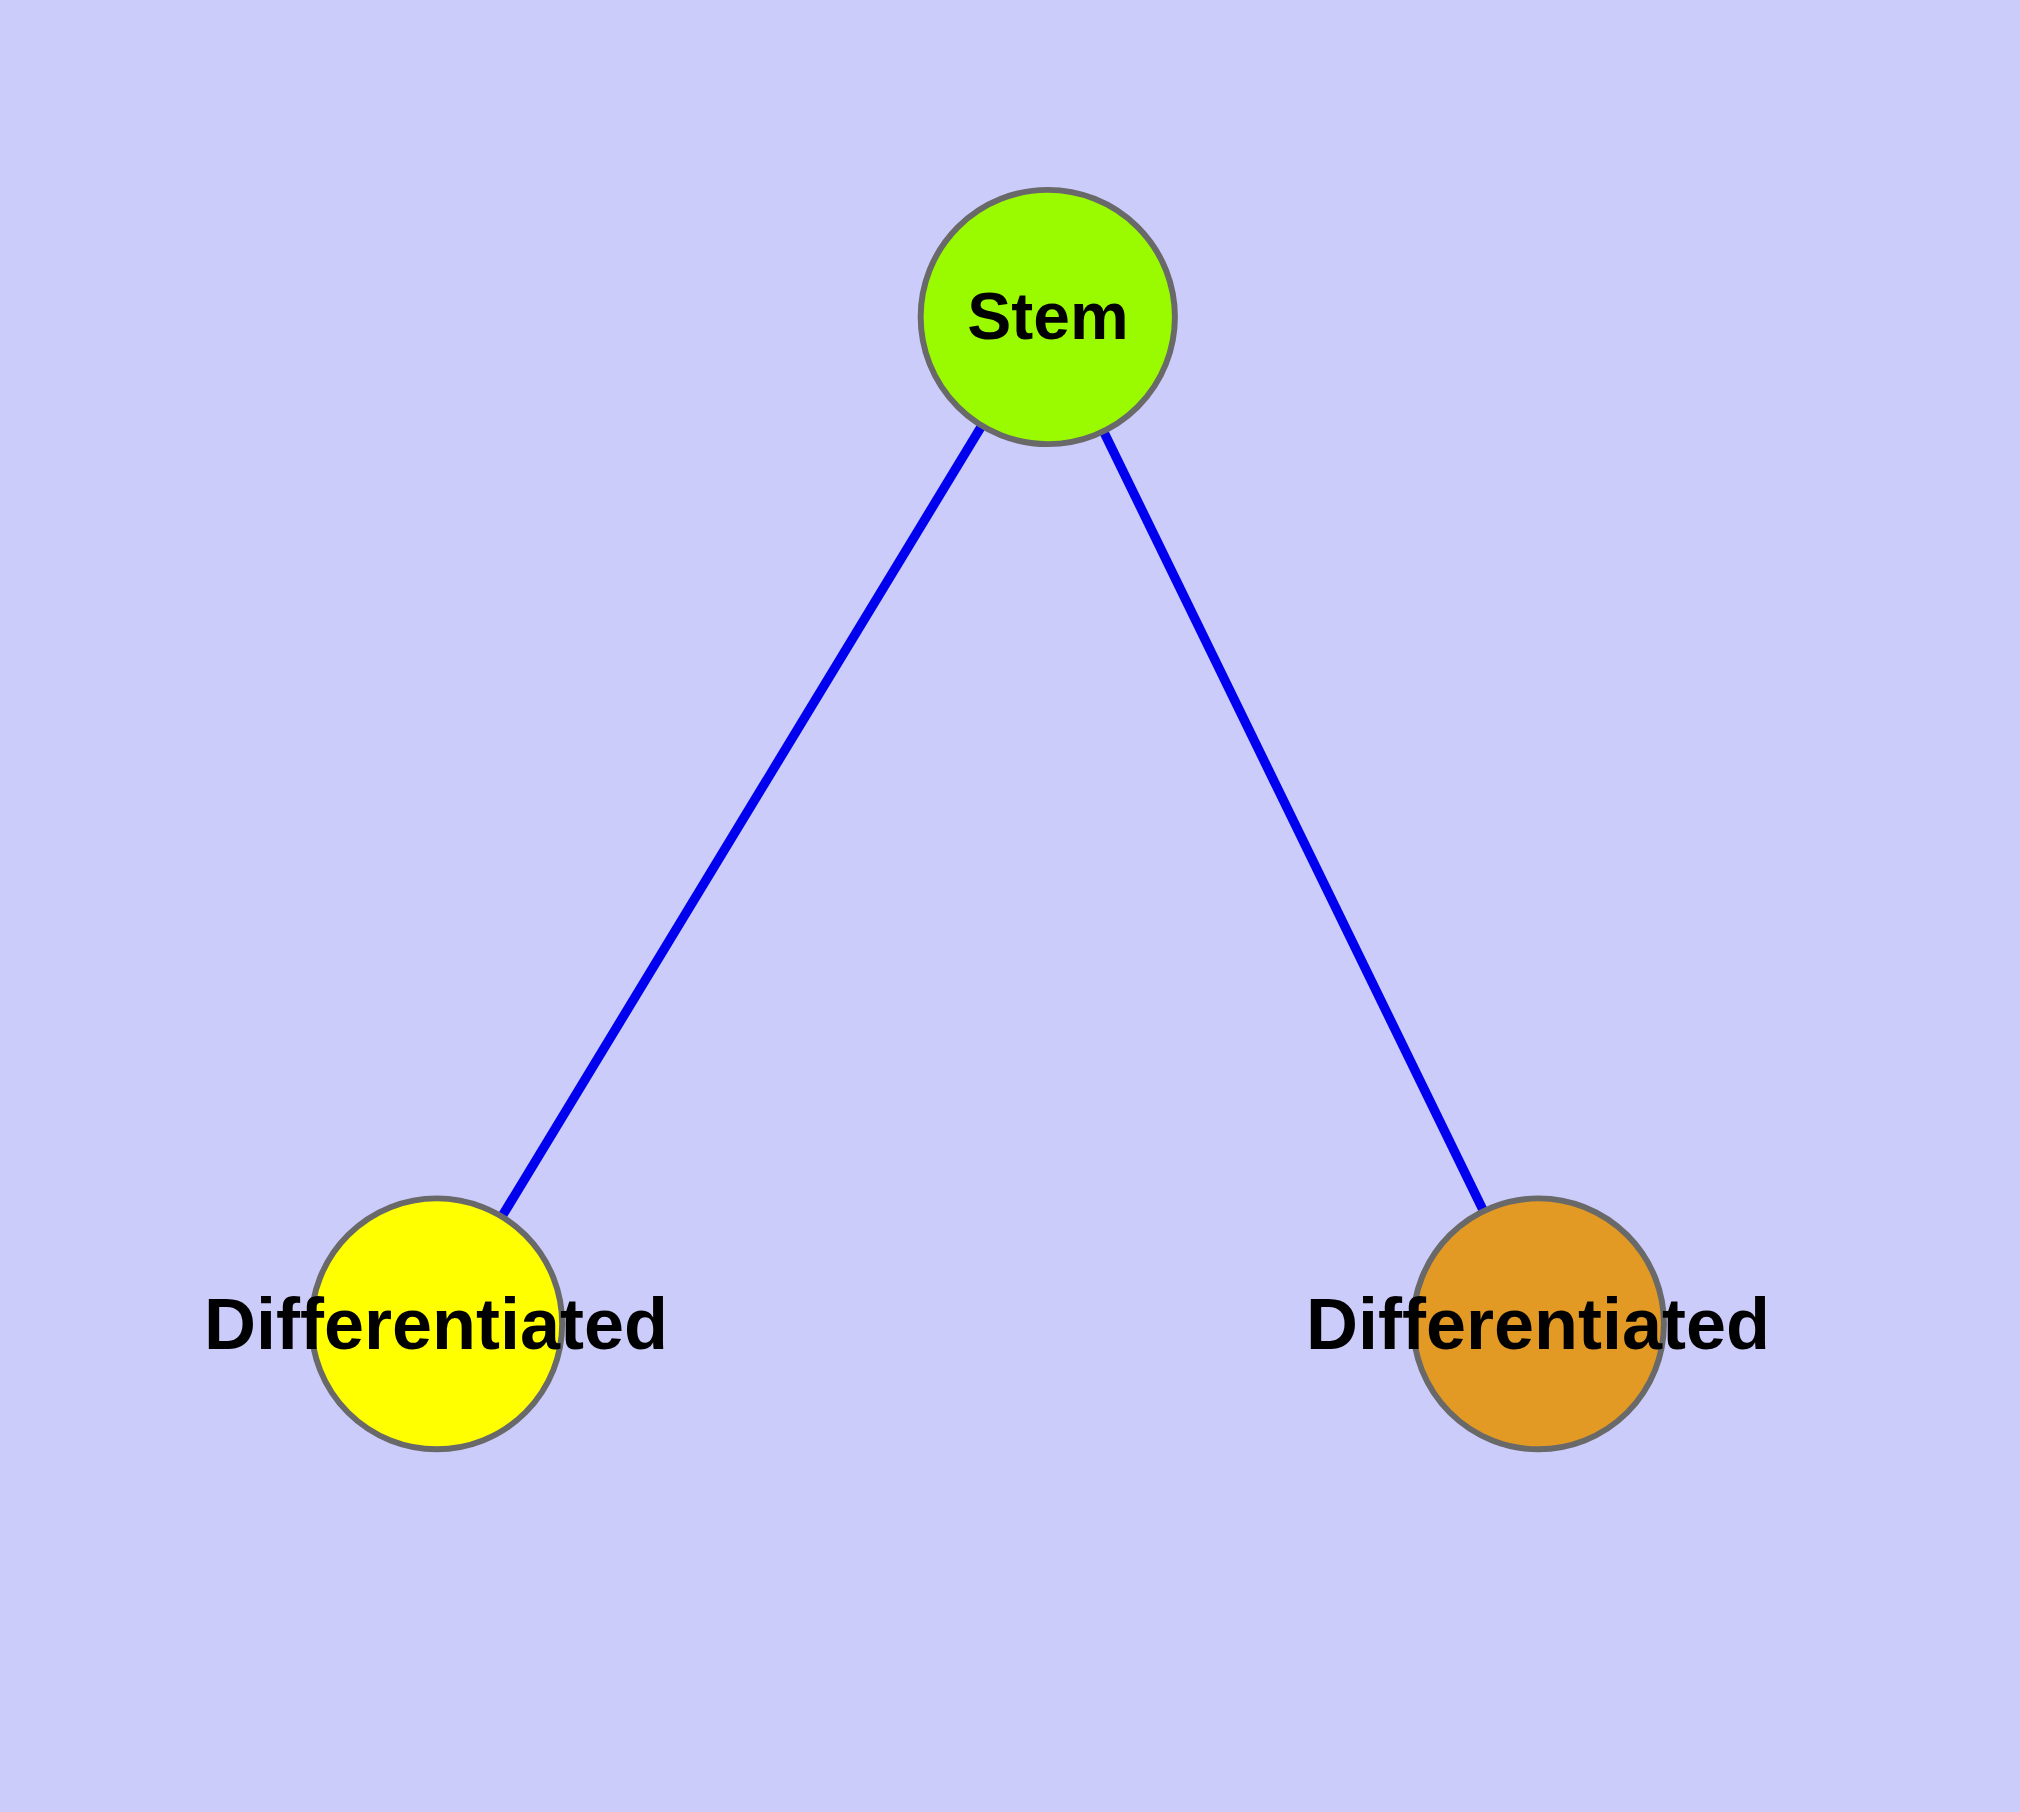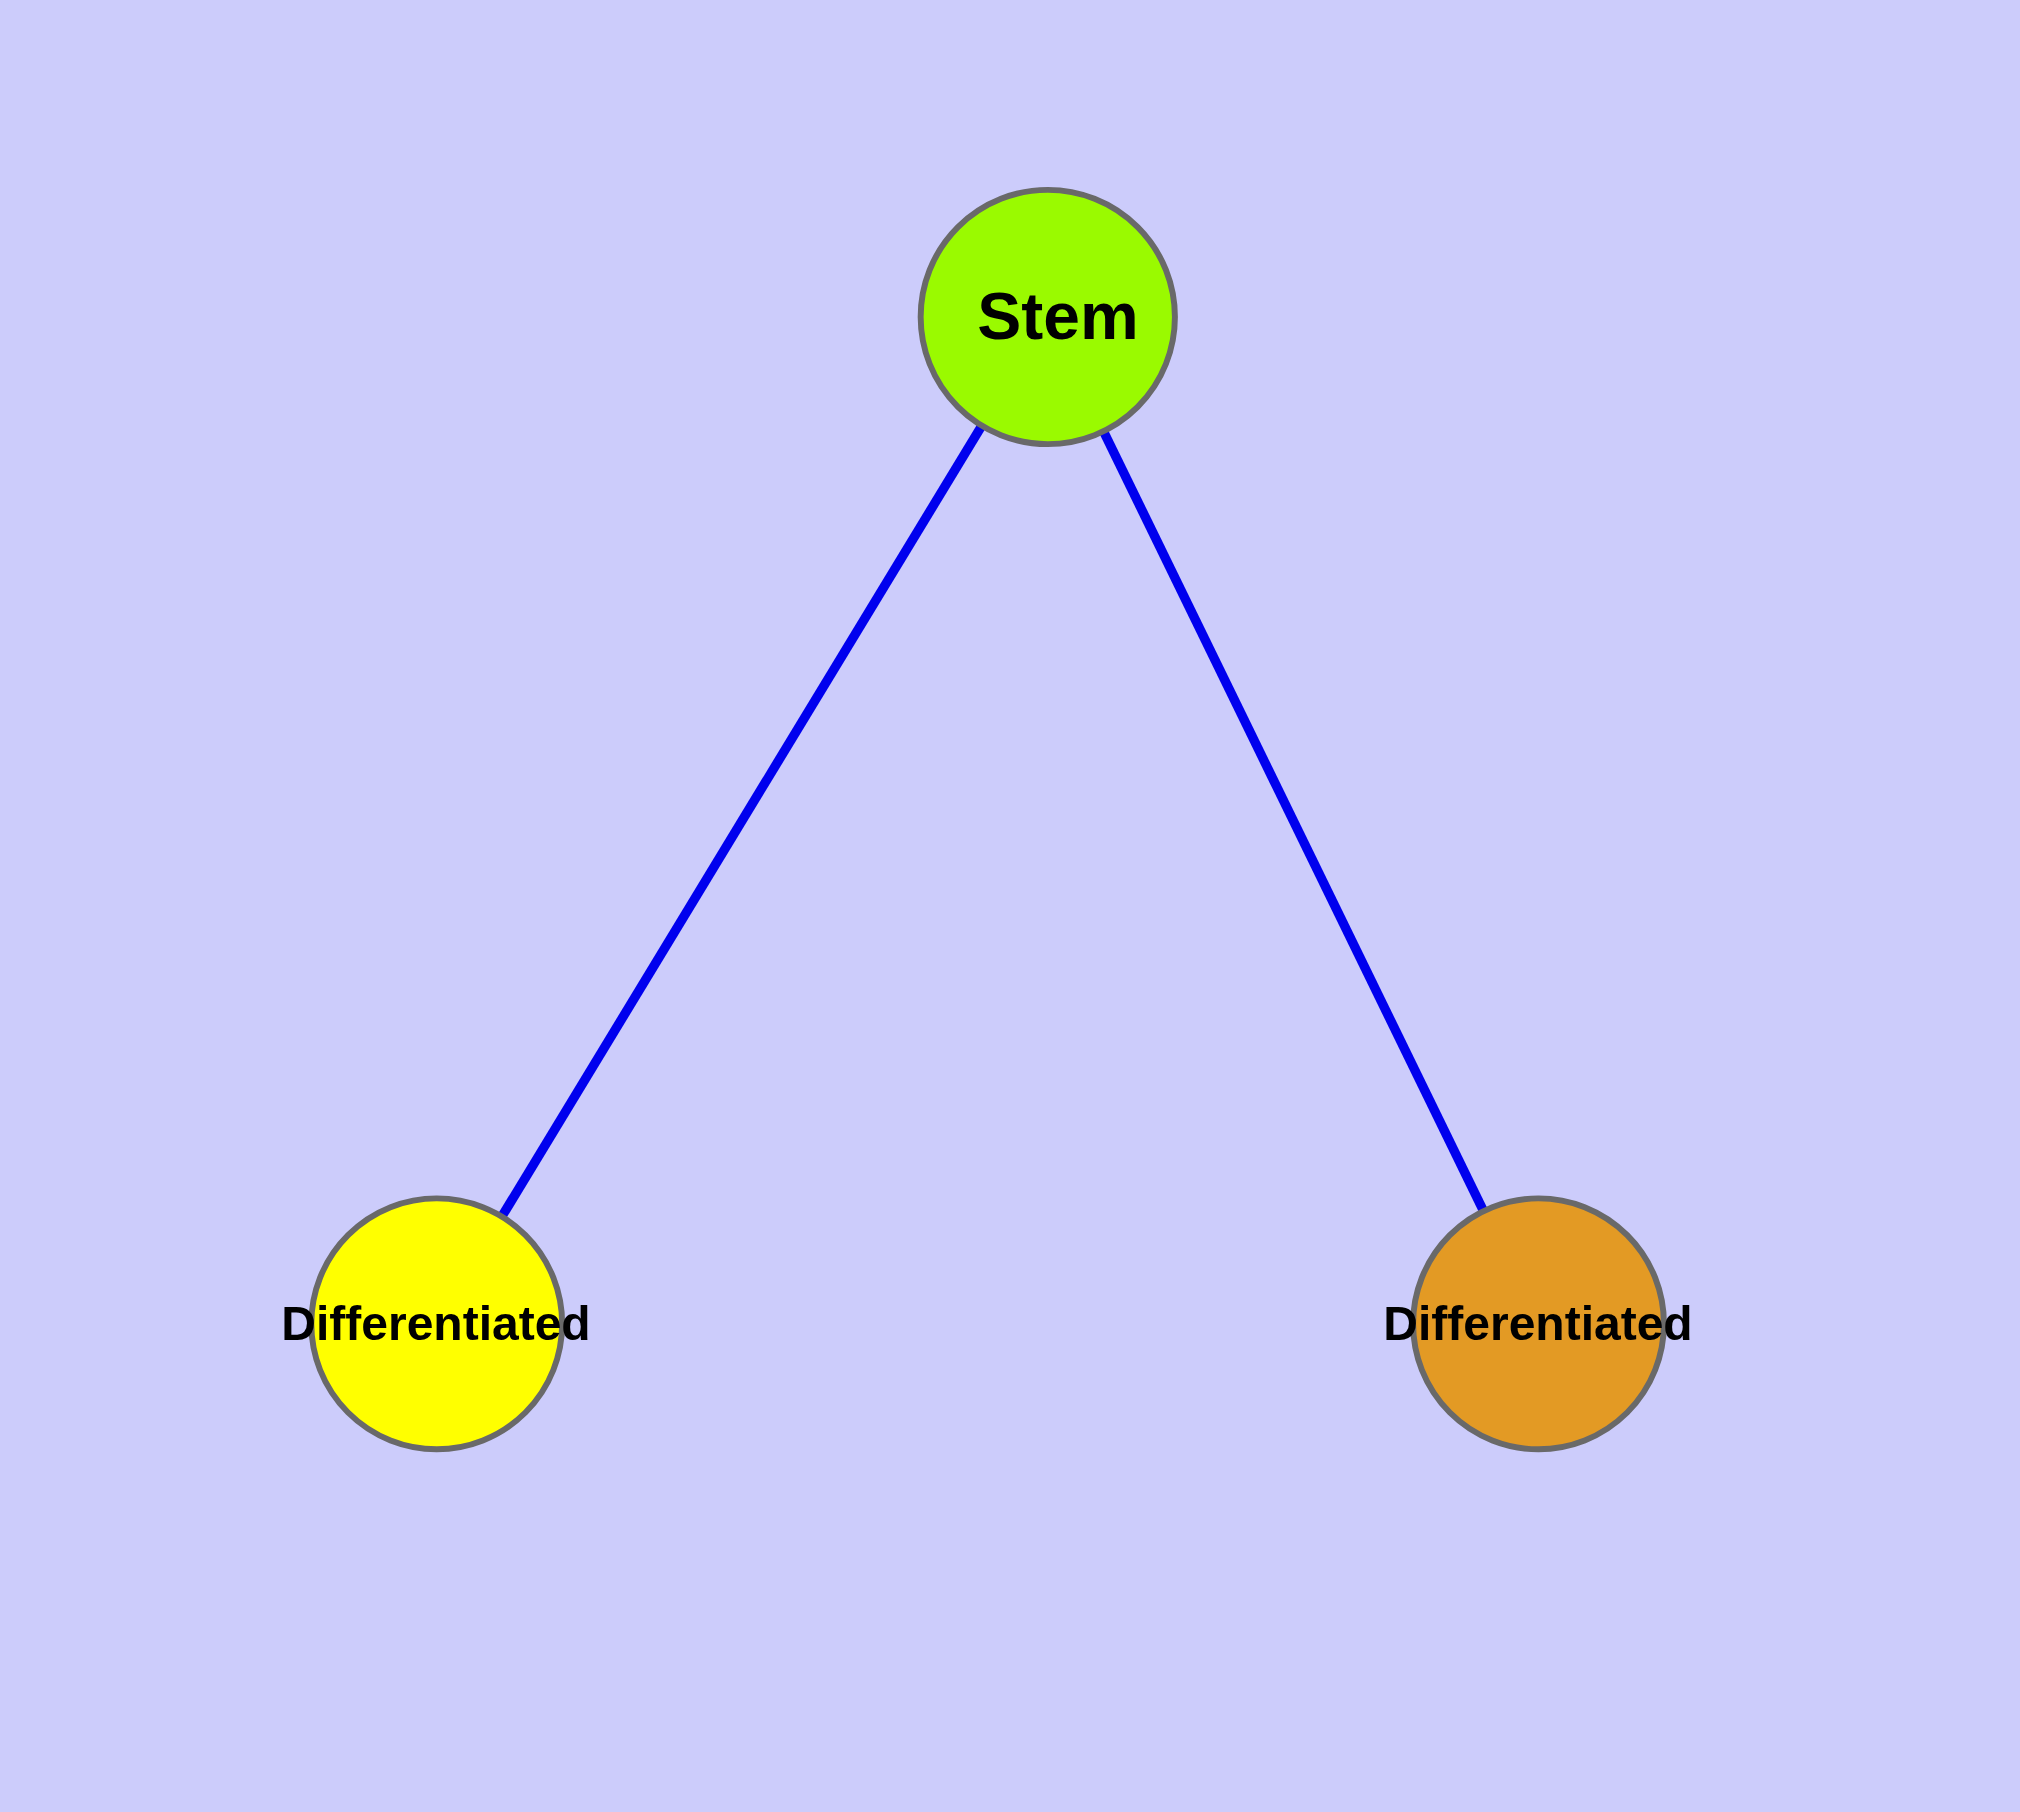--- a/index.html
+++ b/index.html
@@ -25,22 +25,22 @@
   .node-label {
     position: absolute;
     text-align: center;
     font-weight: bold;
     color: #000000;
     white-space: nowrap;
     line-height: 1.06;
     pointer-events: none;
     transform: translate(-50%, -50%);
   }
-  .label-stem { font-size: 66px; margin-left: 10px; }
-  .label-leaf { font-size: 48px; }
+  .label-stem { font-size: 66px; }
+  .label-leaf { font-size: 72px; }
 </style>
 </head>
 <body>
 
 <div id="canvas">
 
   <svg id="graph-svg" viewBox="0 0 2384 2138">
     <g id="edge-layer">
         <line x1="1236" y1="374" x2="515" y2="1562" stroke="#0000ee" stroke-width="11" stroke-linecap="butt"></line>
         <line x1="1236" y1="374" x2="1815" y2="1562" stroke="#0000ee" stroke-width="11" stroke-linecap="butt"></line>

